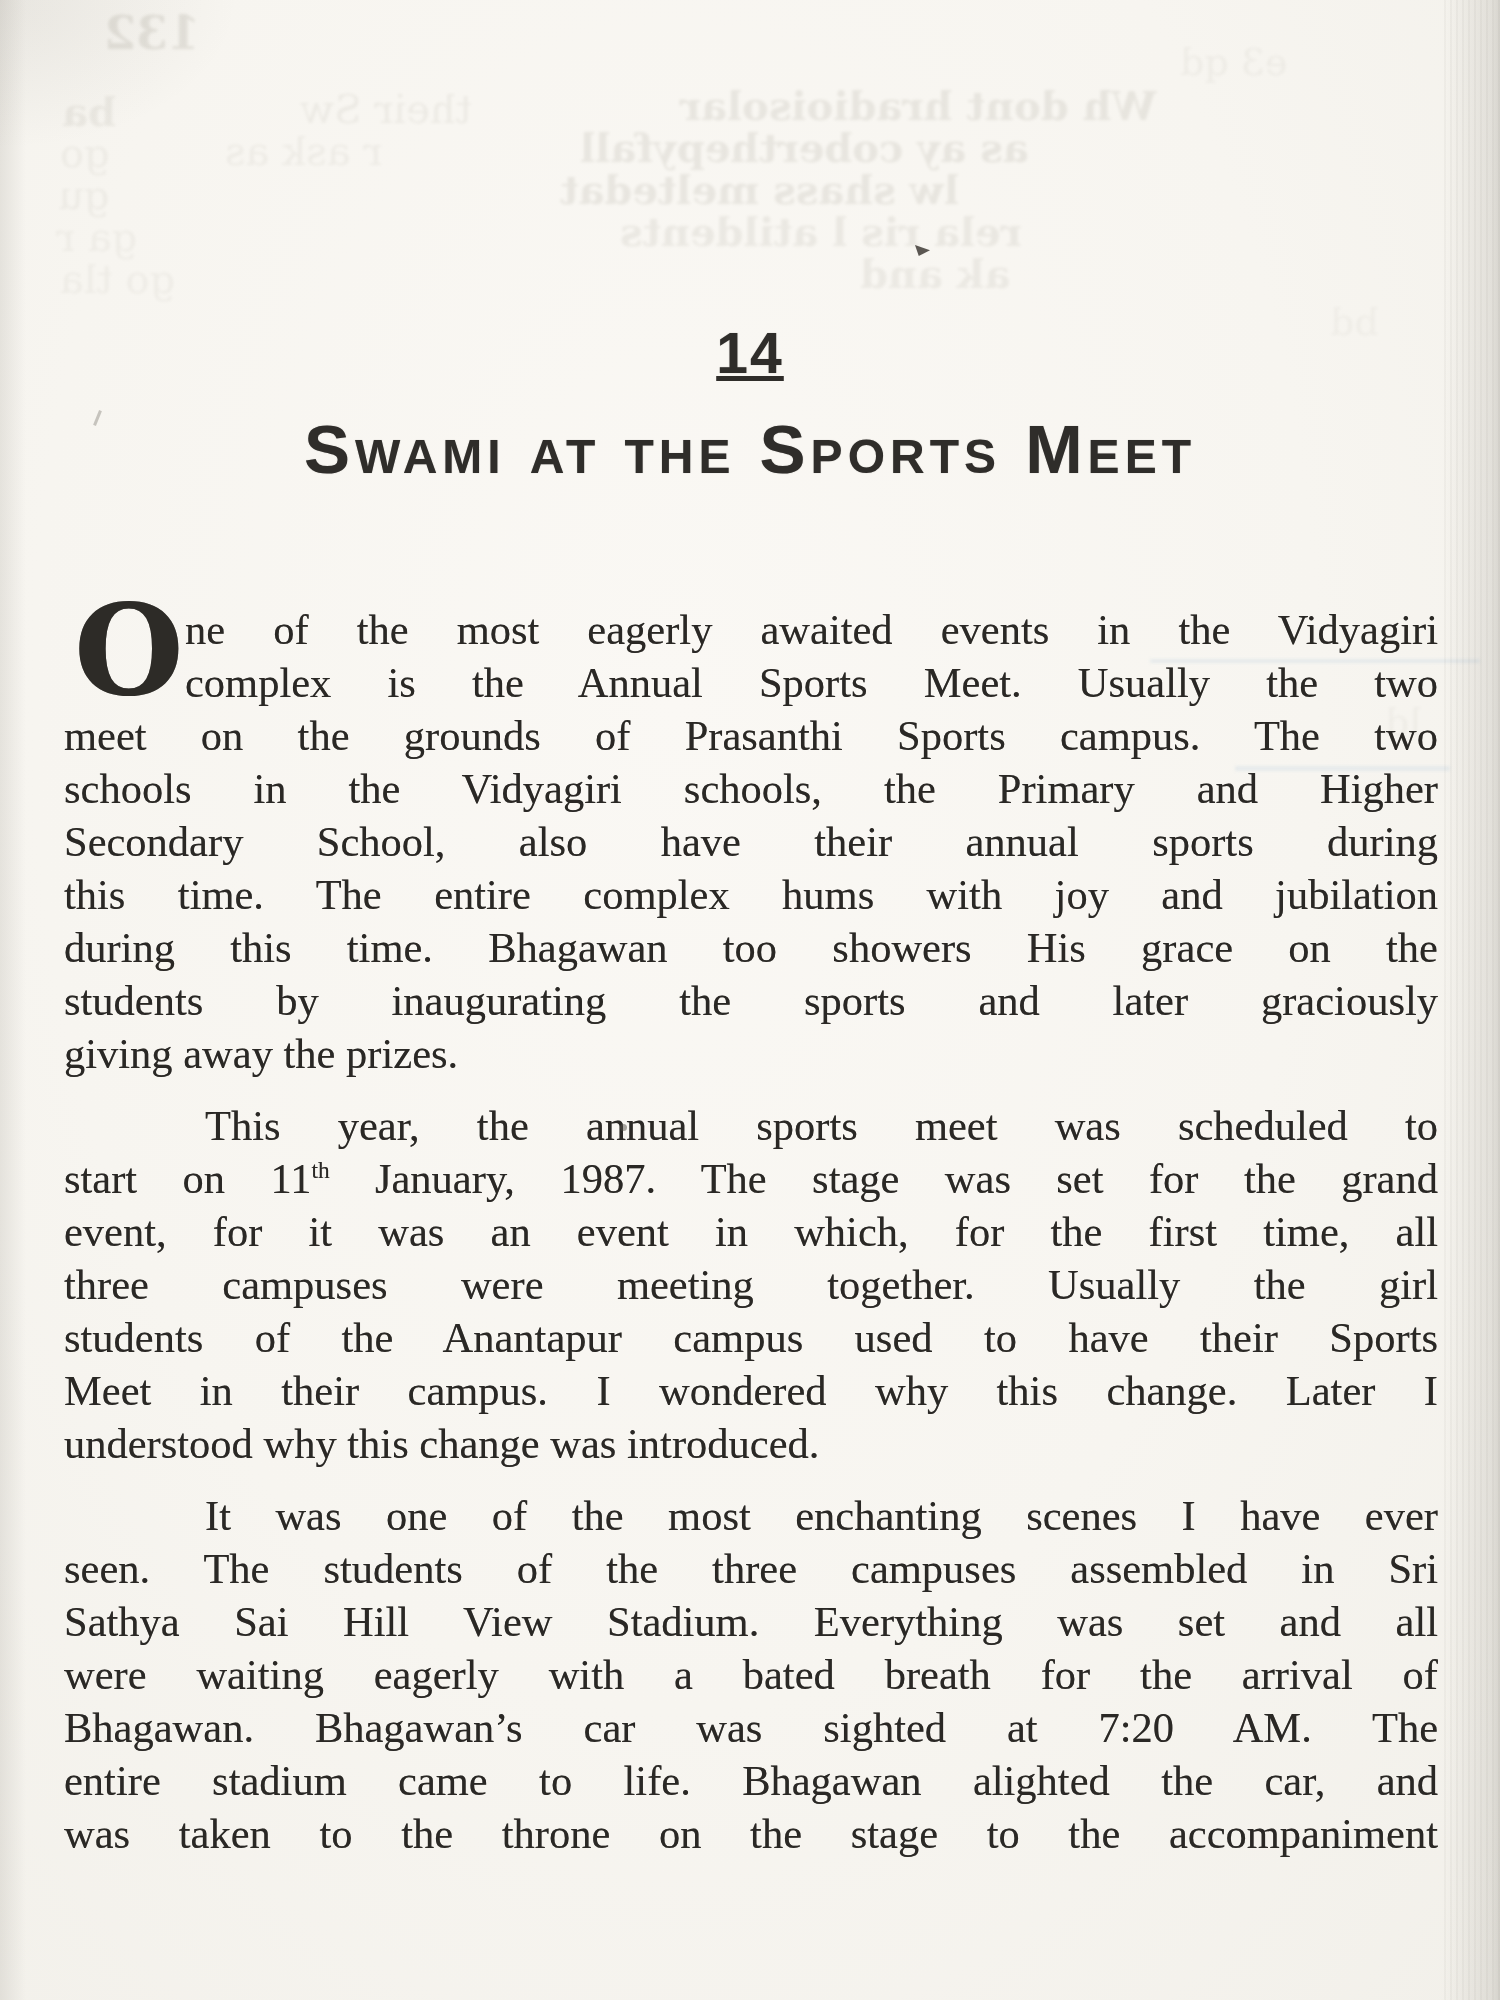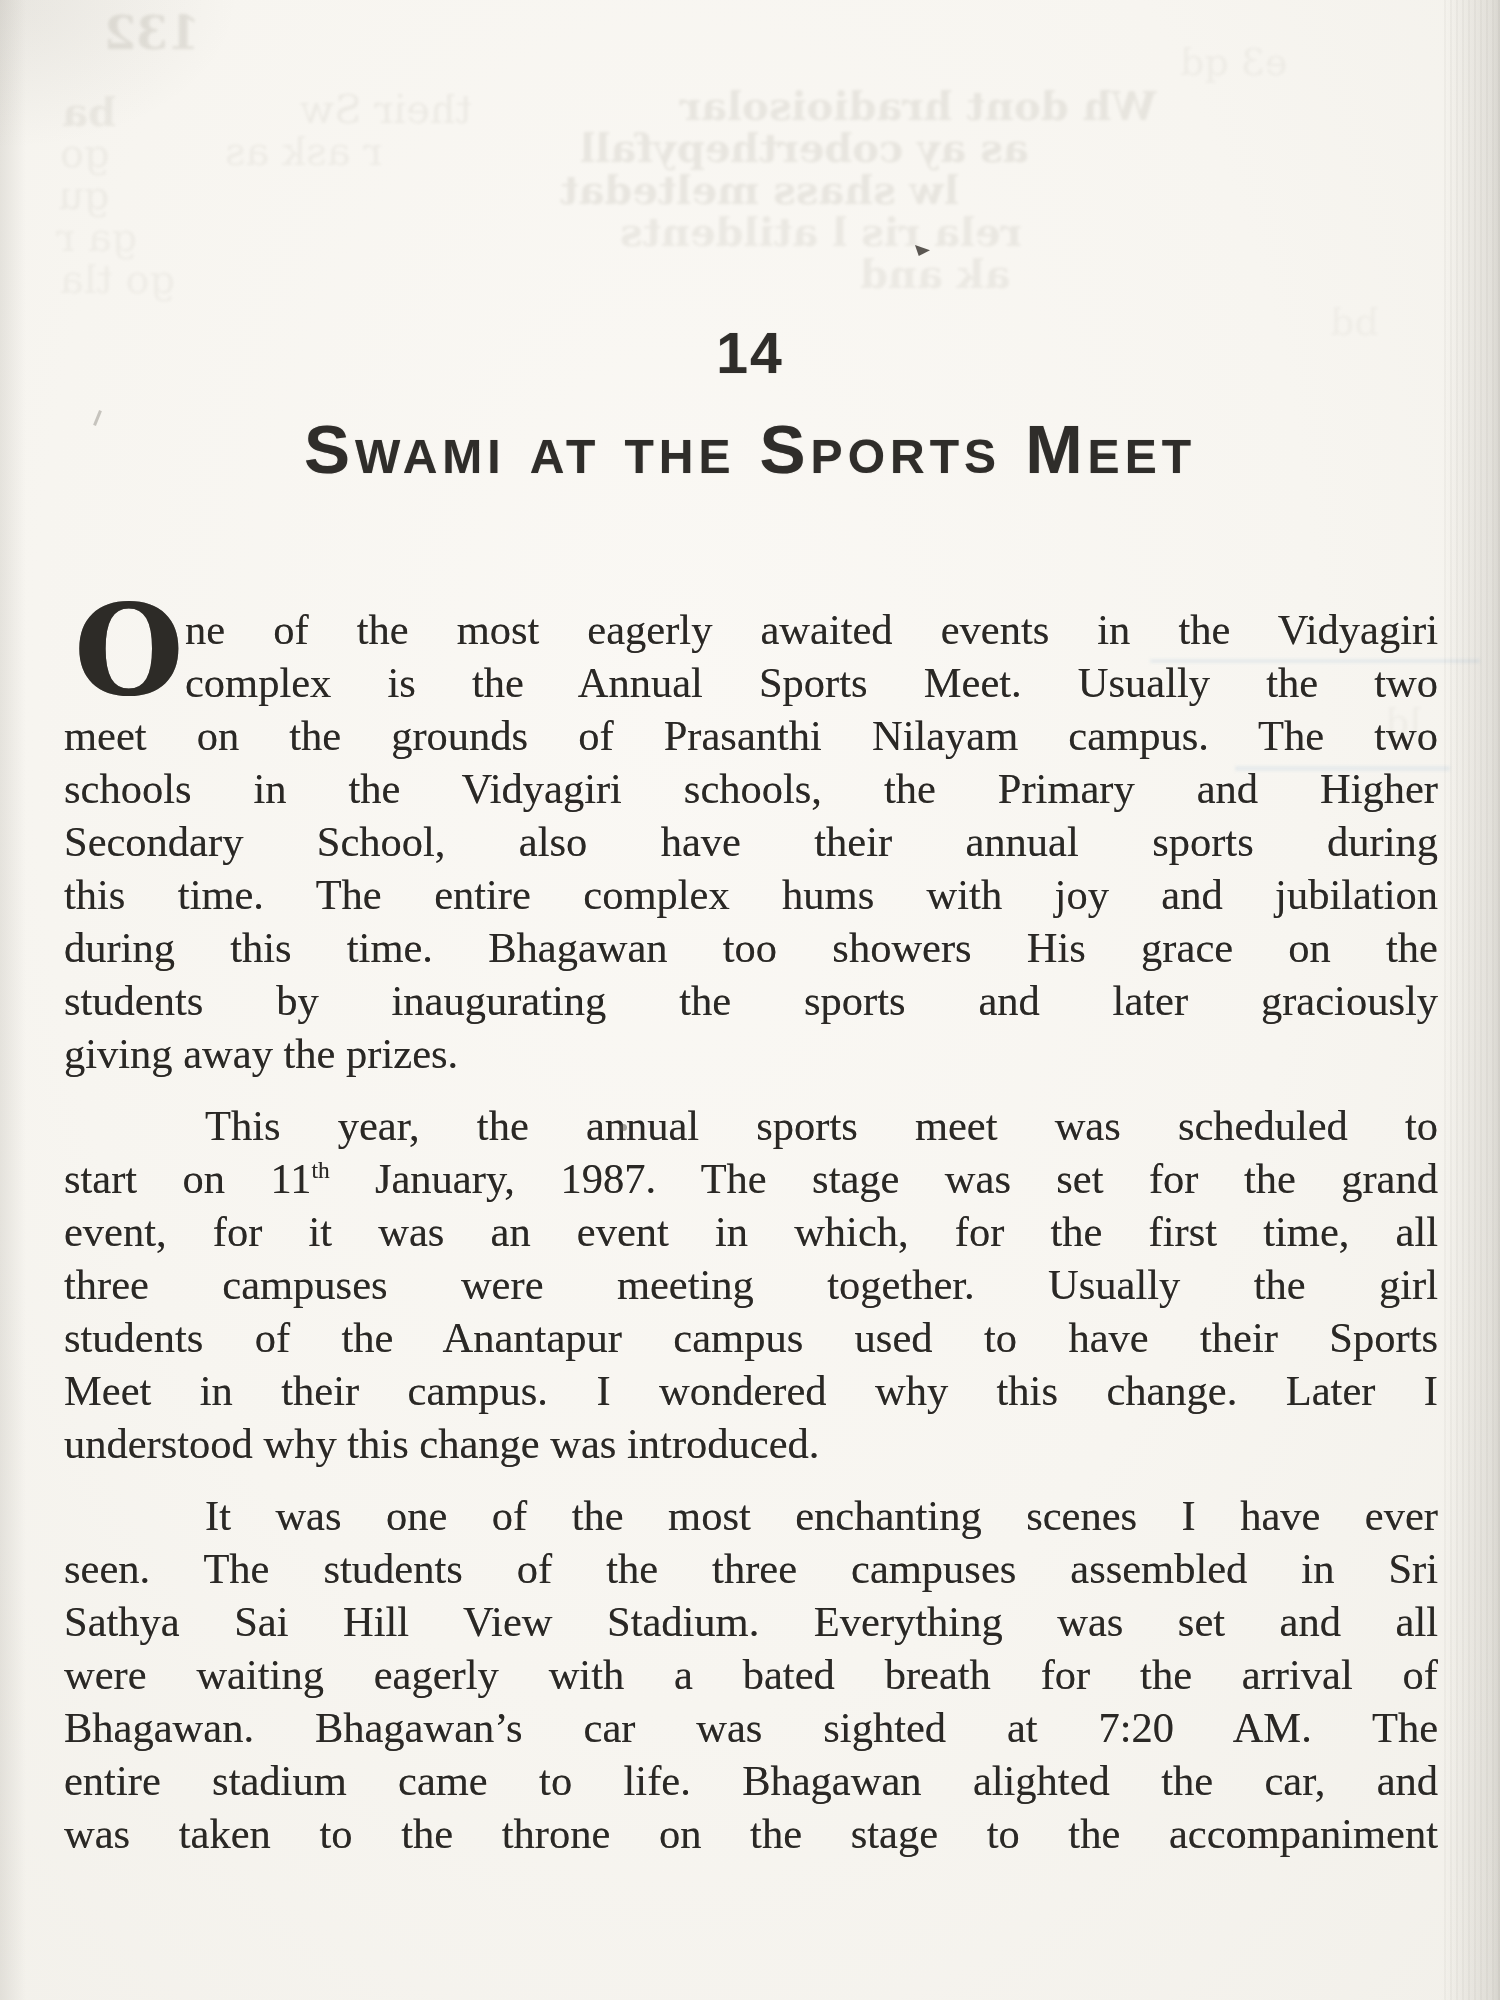--- a/index.html
+++ b/index.html
@@ -36,20 +36,21 @@
   }
   .chapter-head{
     position:absolute;top:0;left:0;width:100%;
     text-align:center;color:#2f2d2a;
     font-family:"Liberation Sans", sans-serif;
   }
   .chapter-number{
     margin-top:320px;
     font-size:57px;font-weight:bold;letter-spacing:2px;
     text-shadow:0 0 1px rgba(40,38,35,0.4);
+    text-decoration:underline;
   }
   .chapter-title{
     margin:24px 0 0 0;
     font-size:69px;font-weight:bold;
     font-variant:small-caps;
     letter-spacing:5px;
     text-shadow:0 0 1px rgba(40,38,35,0.35);
   }
   .body-text{
     position:absolute;top:603px;left:64px;width:1374px;
@@ -112,21 +113,21 @@
   <header class="chapter-head">
     <div class="chapter-number">14</div>
     <h1 class="chapter-title">Swami at the Sports Meet</h1>
   </header>
 
   <main class="body-text">
       <div class="para">
         <span class="dropcap">O</span>
         <div class="line dc-indent">ne of the most eagerly awaited events in the Vidyagiri</div>
         <div class="line dc-indent">complex is the Annual Sports Meet. Usually the two</div>
-        <div class="line">meet on the grounds of Prasanthi Nilayam campus. The two</div>
+        <div class="line">meet on the grounds of Prasanthi Sports campus. The two</div>
         <div class="line">schools in the Vidyagiri schools, the Primary and Higher</div>
         <div class="line">Secondary School, also have their annual sports during</div>
         <div class="line">this time. The entire complex hums with joy and jubilation</div>
         <div class="line">during this time. Bhagawan too showers His grace on the</div>
         <div class="line">students by inaugurating the sports and later graciously</div>
         <div class="line last">giving away the prizes.</div>
       </div>
       <div class="para">
         <div class="line first-indent">This year, the annual sports meet was scheduled to</div>
         <div class="line">start on 11<sup>th</sup> January, 1987. The stage was set for the grand</div>

